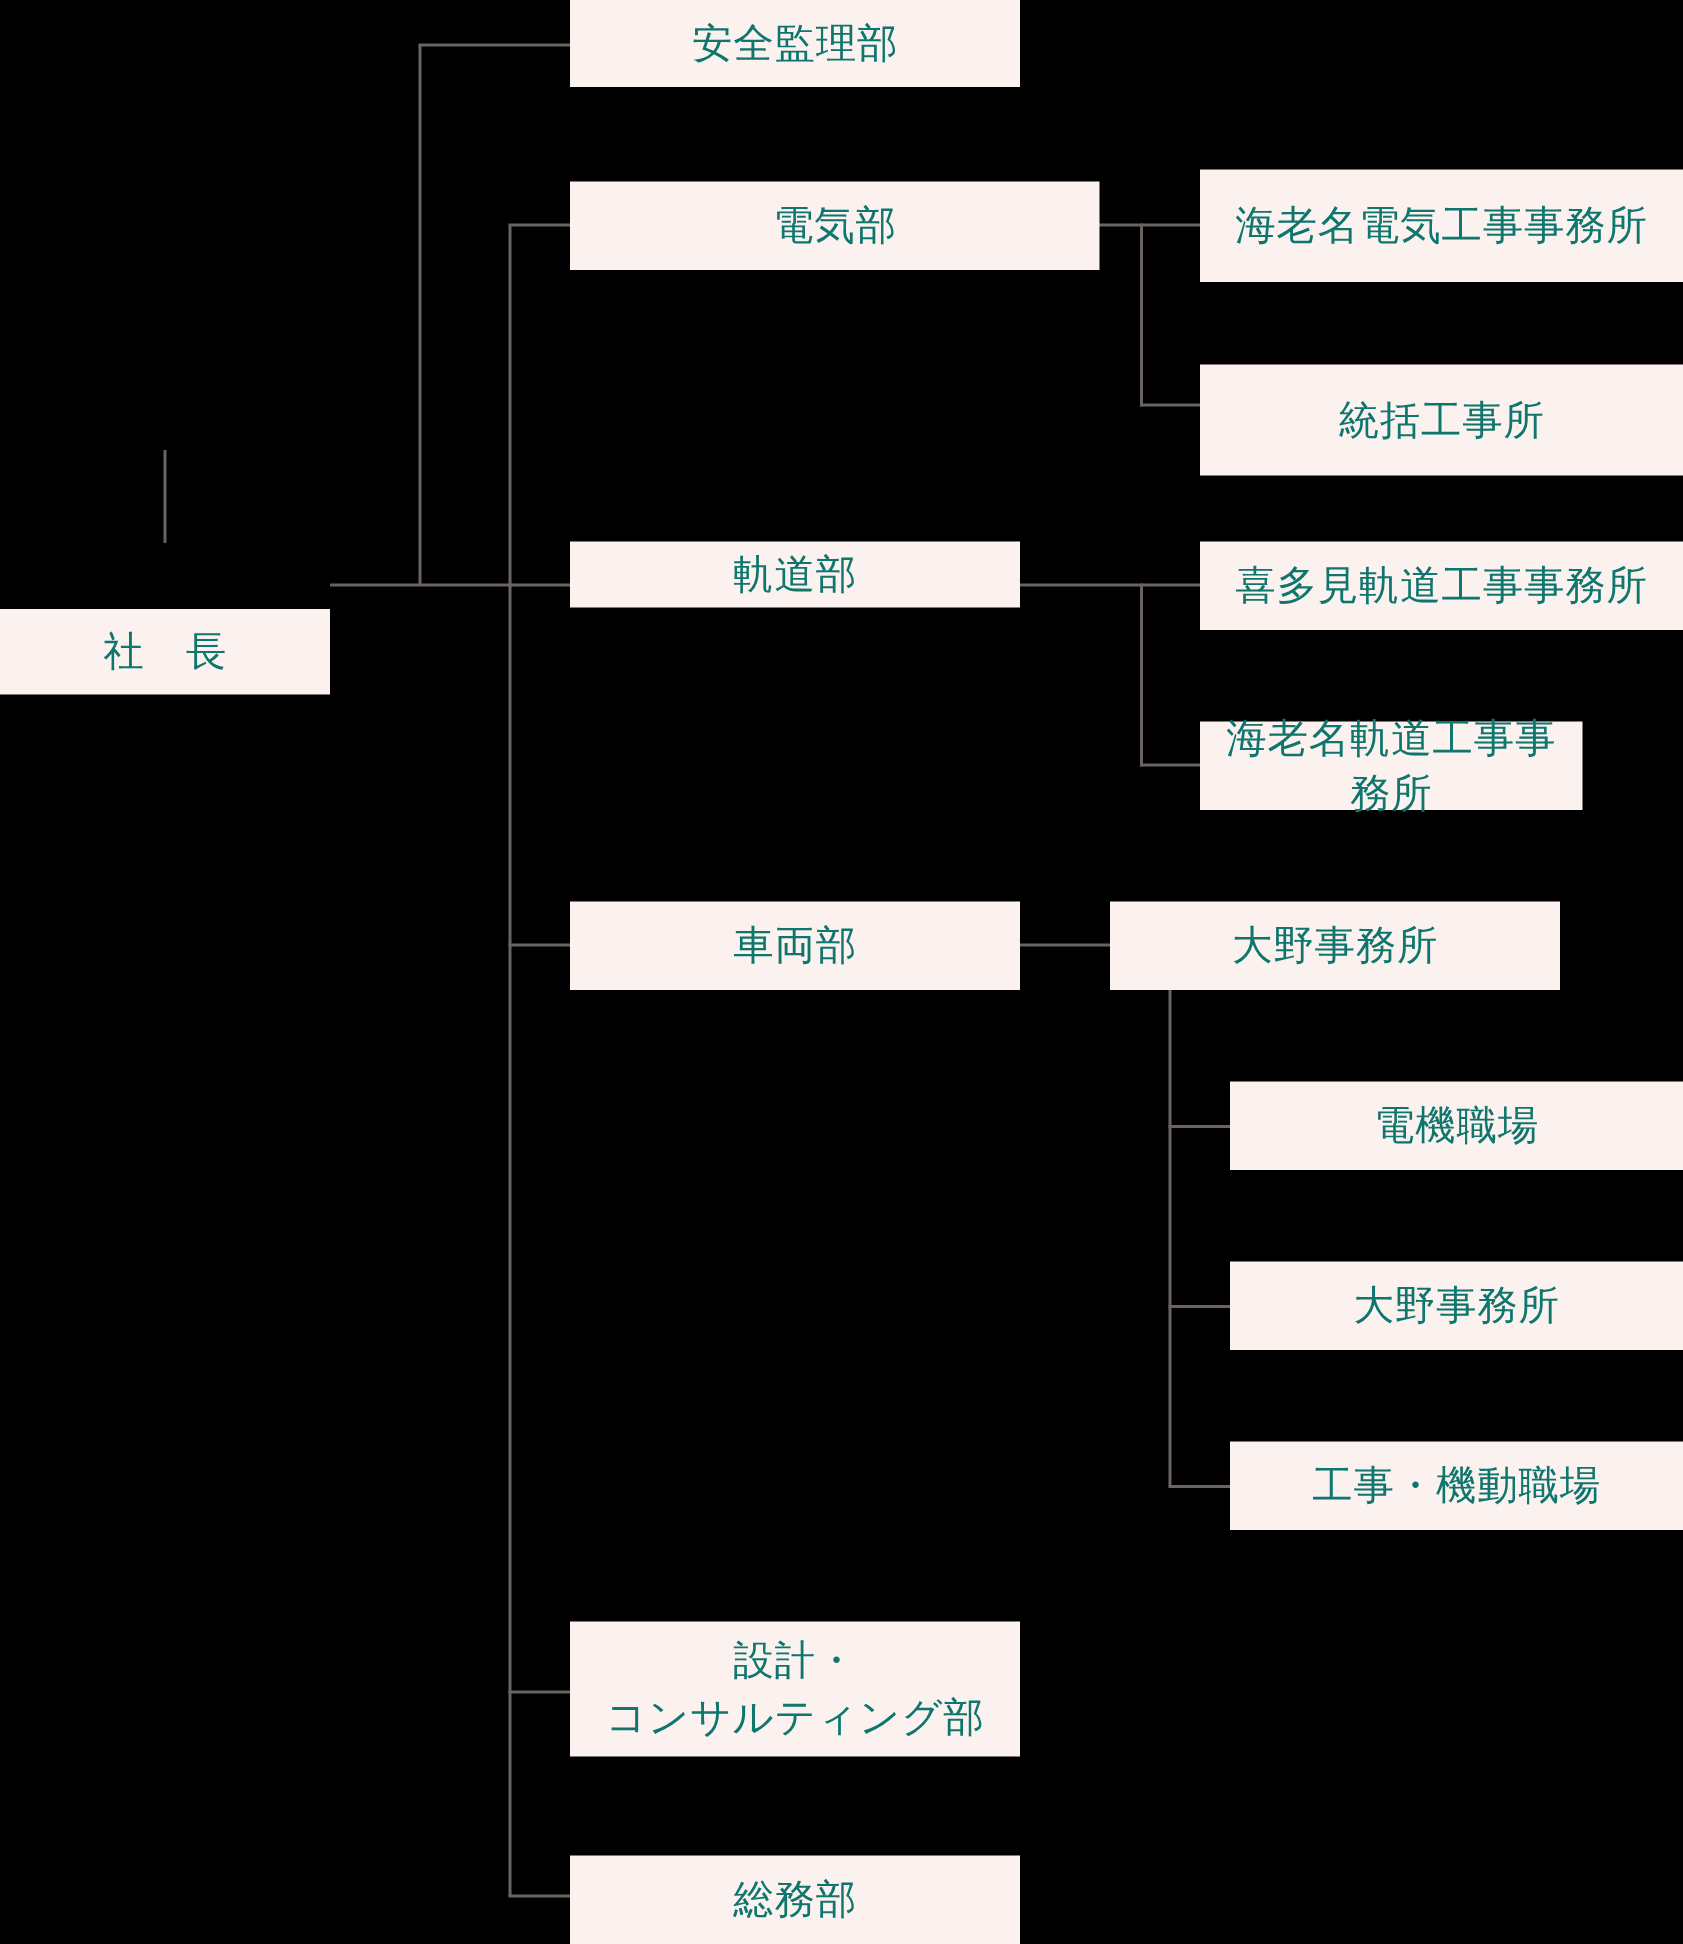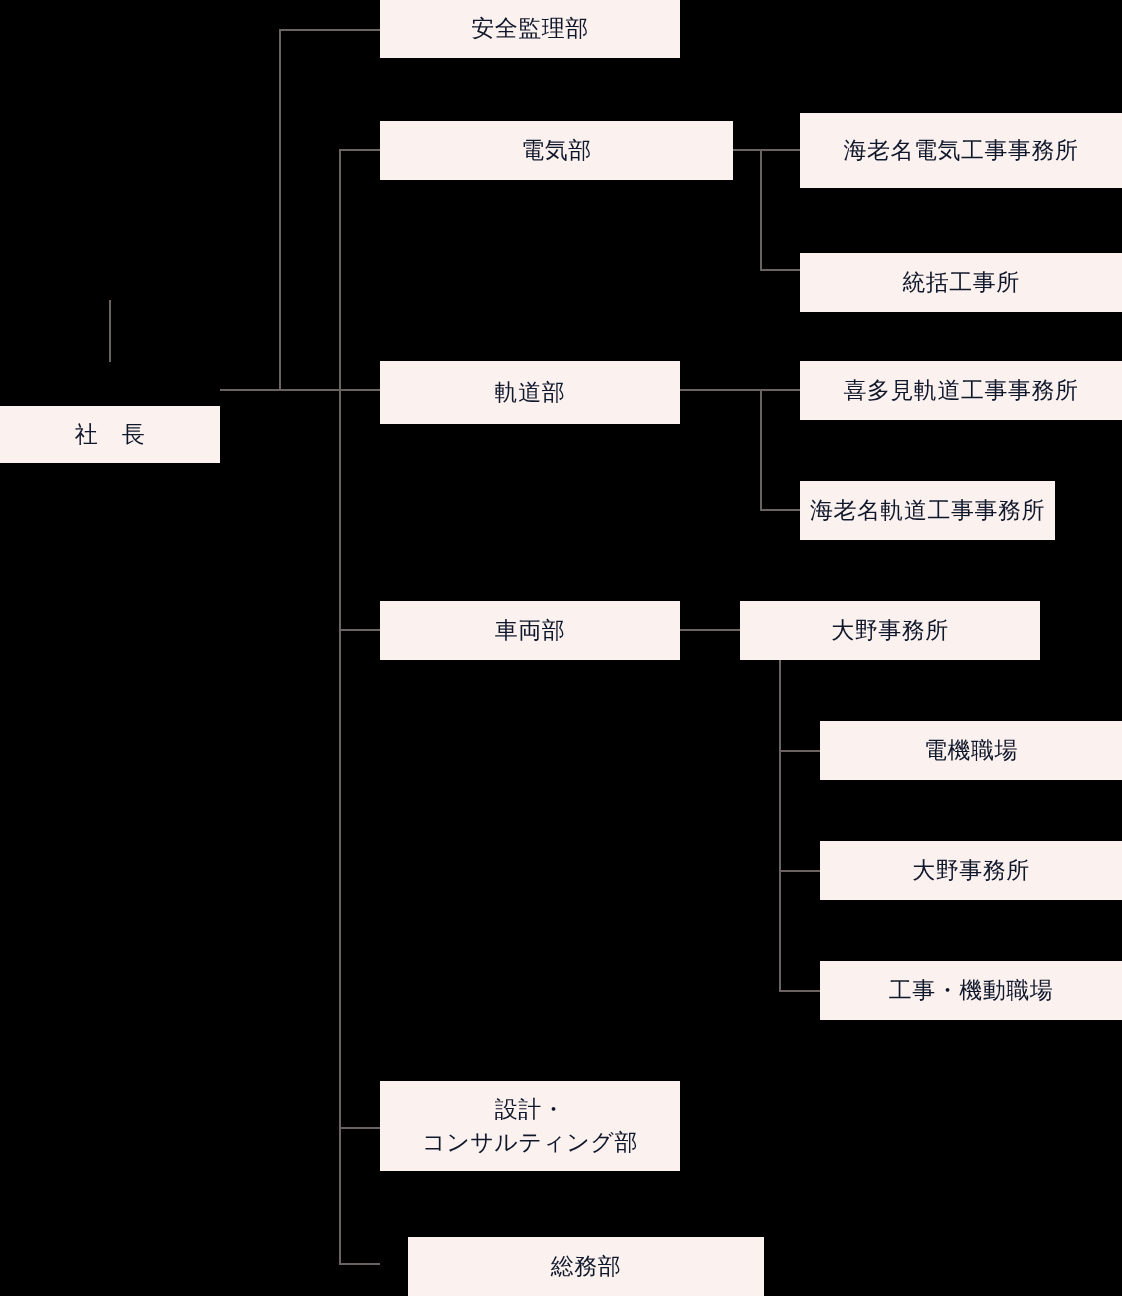--- a/index.html
+++ b/index.html
@@ -11,26 +11,26 @@
     position: relative;
     width: 1122px;
     height: 1296px;
     background: #000000;
     overflow: hidden;
     font-family: "Liberation Sans", "DejaVu Sans", sans-serif;
   }
   .node {
     position: absolute;
     background: #FBF1EF;
-    color: #0f172a;
+    color: #0f766e;
     display: flex;
     align-items: center;
     justify-content: center;
     text-align: center;
-    font-size: 23px;
+    font-size: 27px;
     line-height: 1.35;
     letter-spacing: 0.5px;
     box-sizing: border-box;
     padding: 0 6px;
     z-index: 3;
   }
   .node.two-line { line-height: 1.42; }
   .node .label { display: block; white-space: pre-line; }
   .conn {
     position: absolute;
@@ -88,42 +88,42 @@
   </div>
 
   <div class="node" style="left:380px; top:0px; width:300px; height:58px;">
     <span class="label">安全監理部</span>
   </div>
 
   <div class="node" style="left:380px; top:121px; width:353px; height:59px;">
     <span class="label">電気部</span>
   </div>
 
-  <div class="node" style="left:380px; top:361px; width:300px; height:63px;">
+  <div class="node" style="left:380px; top:361px; width:300px; height:44px;">
     <span class="label">軌道部</span>
   </div>
 
   <div class="node" style="left:380px; top:601px; width:300px; height:59px;">
     <span class="label">車両部</span>
   </div>
 
   <div class="node two-line" style="left:380px; top:1081px; width:300px; height:90px;">
     <span class="label">設計・
 コンサルティング部</span>
   </div>
 
-  <div class="node" style="left:380px; top:1237px; width:356px; height:59px;margin-left:28px;">
+  <div class="node" style="left:380px; top:1237px; width:300px; height:59px;">
     <span class="label">総務部</span>
   </div>
 
   <div class="node" style="left:800px; top:113px; width:322px; height:75px;">
     <span class="label">海老名電気工事事務所</span>
   </div>
 
-  <div class="node" style="left:800px; top:253px; width:322px; height:59px;">
+  <div class="node" style="left:800px; top:243px; width:322px; height:74px;">
     <span class="label">統括工事所</span>
   </div>
 
   <div class="node" style="left:800px; top:361px; width:322px; height:59px;">
     <span class="label">喜多見軌道工事事務所</span>
   </div>
 
   <div class="node" style="left:800px; top:481px; width:255px; height:59px;">
     <span class="label">海老名軌道工事事務所</span>
   </div>

